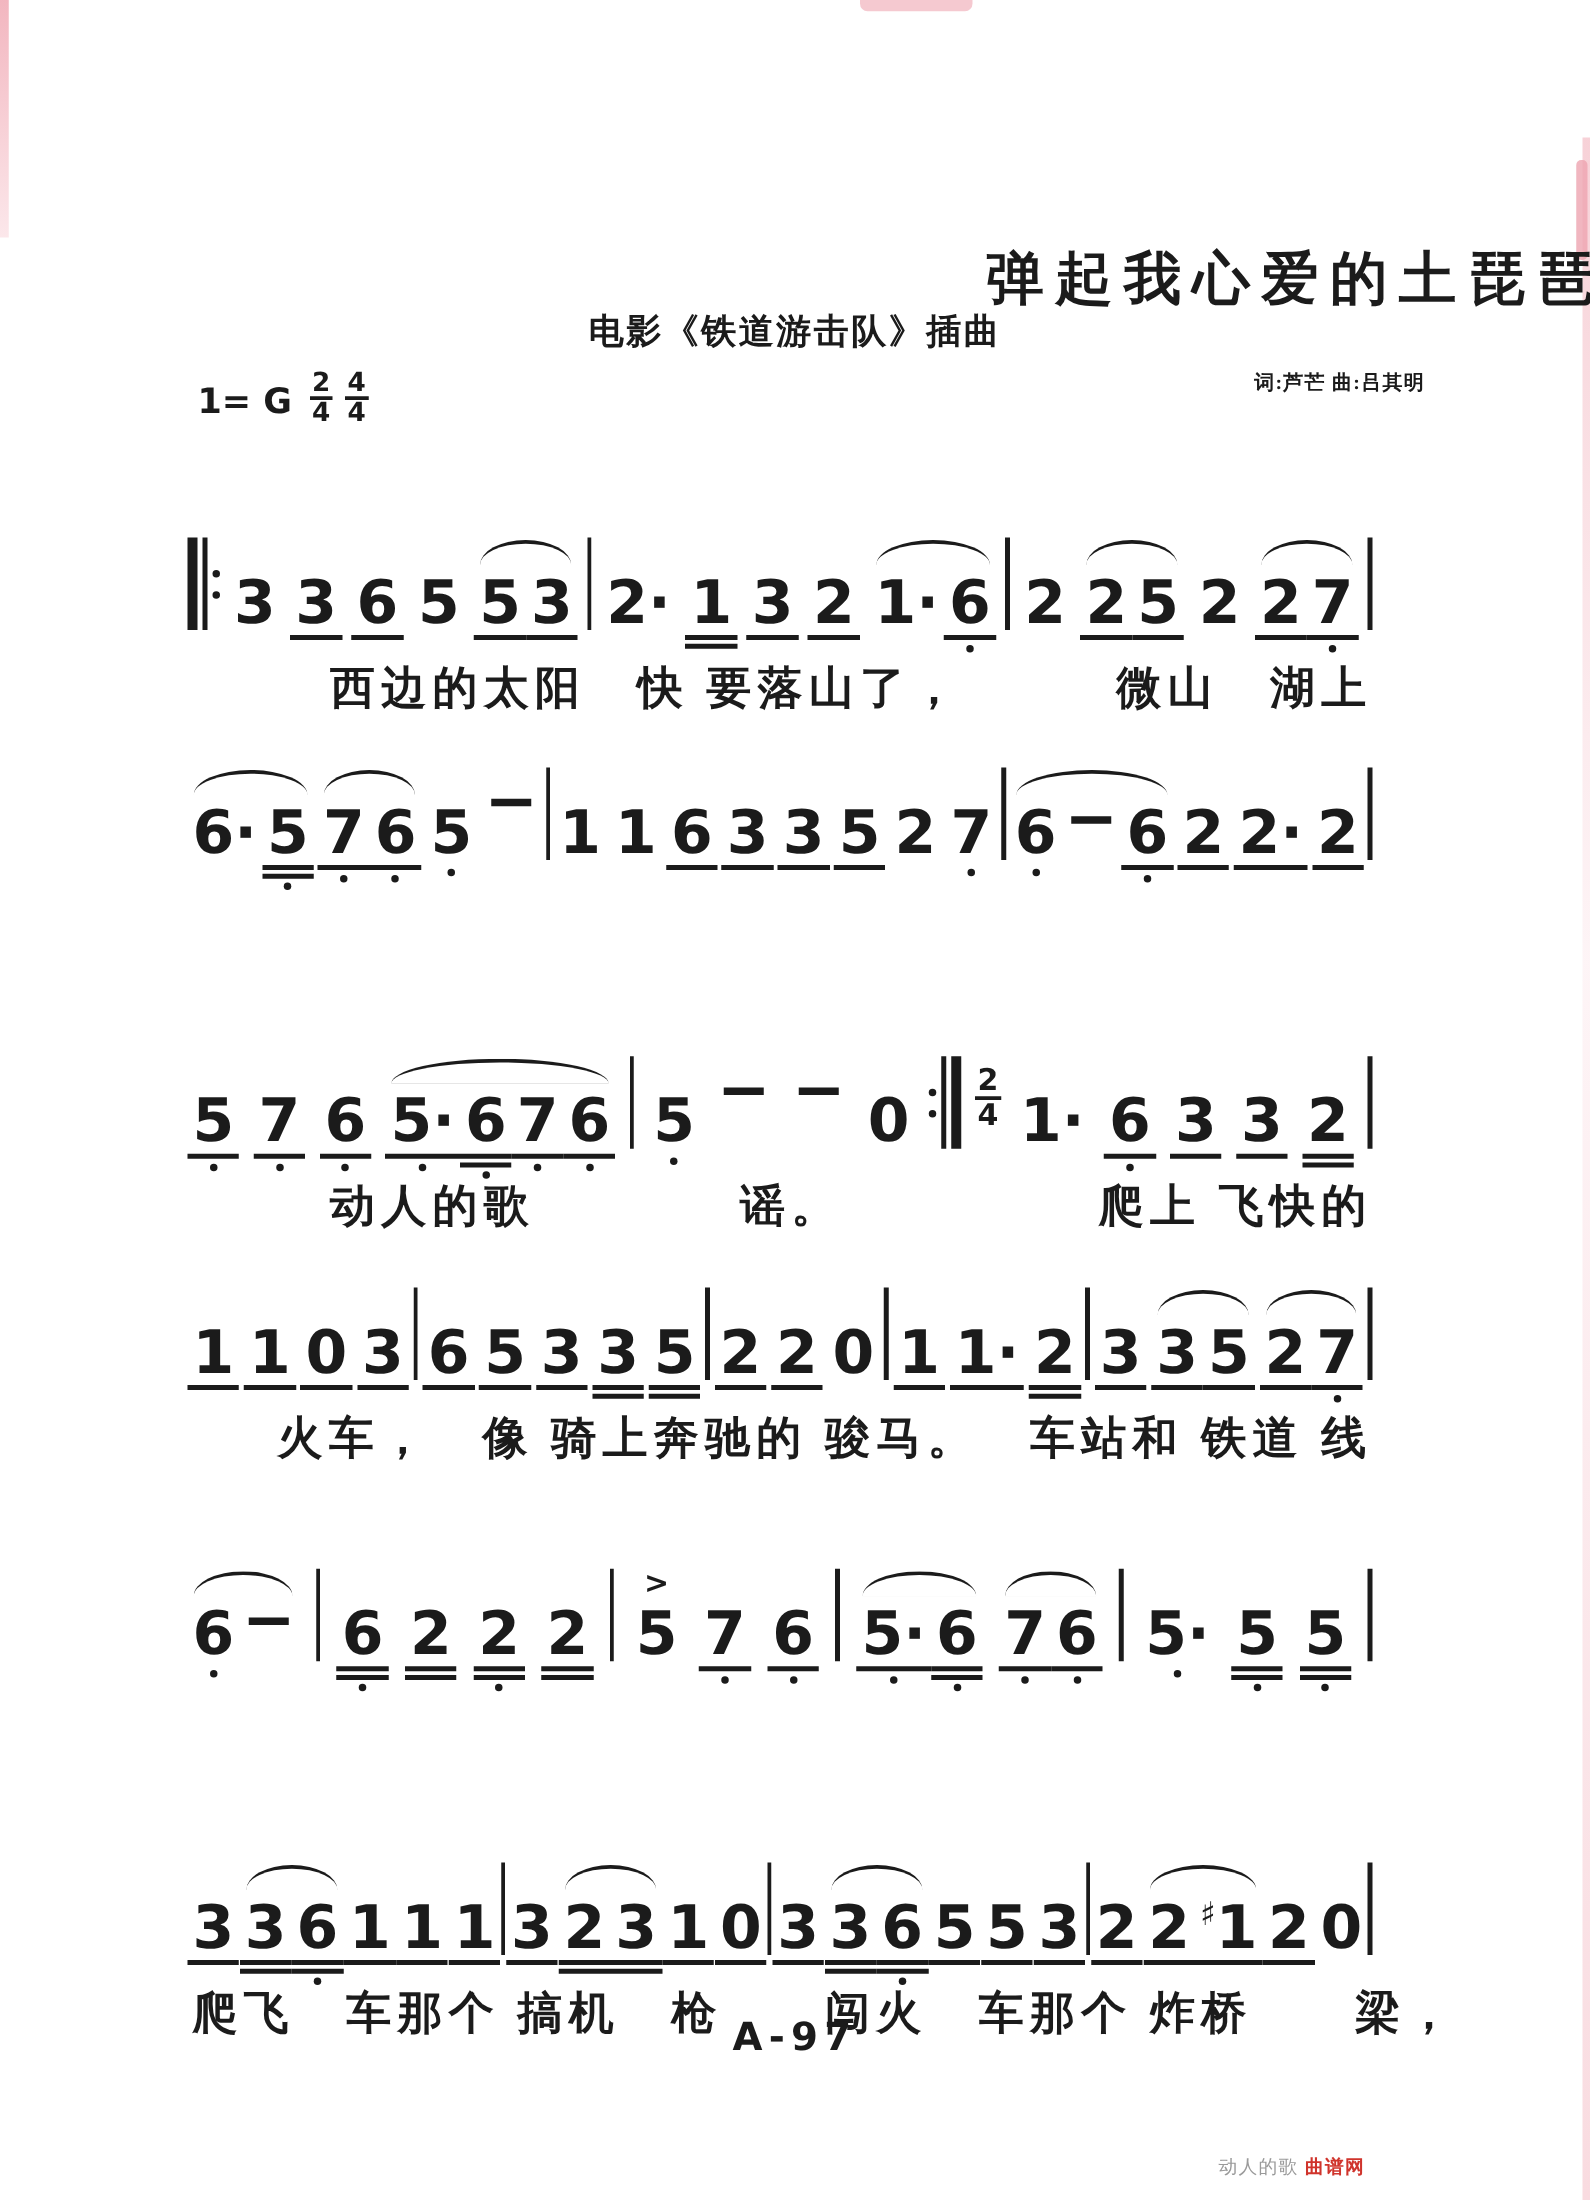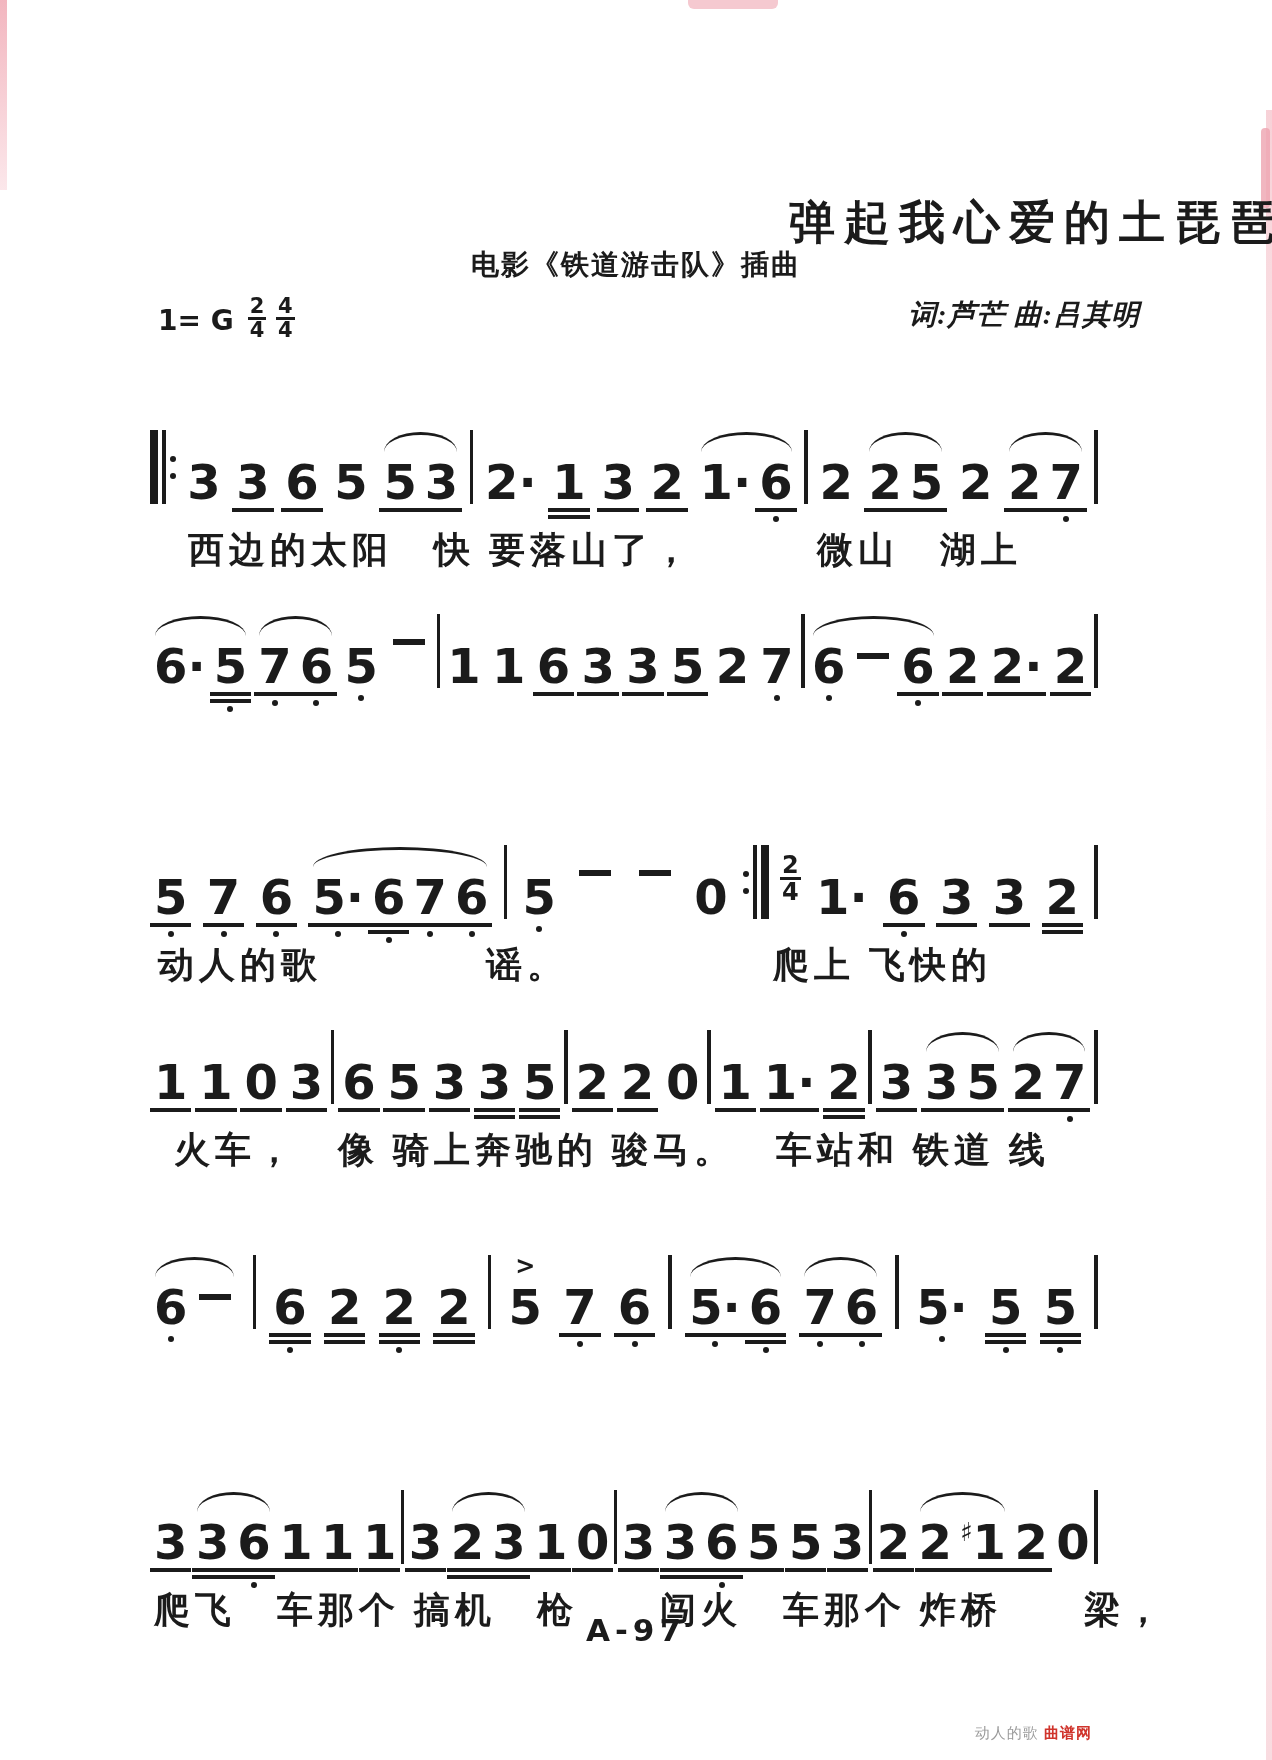--- a/index.html
+++ b/index.html
@@ -16,21 +16,21 @@
   .smudge-top{position:absolute;left:688px;top:0;width:90px;height:9px;
     background:#f3bcc4;border-radius:0 0 6px 6px;opacity:.8;}
   .smudge-tr{position:absolute;right:2px;top:128px;width:9px;height:80px;
     background:#eda4b0;border-radius:4px;opacity:.8;}
   
   .title{position:absolute;top:180px;left:0;width:100%;margin:12px;text-align:right;
     font-family:"DejaVu Serif",serif;font-weight:900;font-size:46px;letter-spacing:9px;}
   .subtitle{position:absolute;top:246px;left:0;width:100%;text-align:center;
     font-family:"Liberation Serif",serif;font-weight:700;font-size:28px;letter-spacing:2px;}
   .credits{position:absolute;top:296px;right:132px;
-    font-family:"Liberation Serif",serif;font-weight:700;font-size:28px;letter-spacing:1px;font-style:italic;}
+    font-family:"Liberation Serif",serif;font-weight:700;font-size:16px;letter-spacing:1px;}
   .keyrow{position:absolute;top:296px;left:158px;font-size:28px;font-weight:700;
     font-family:"DejaVu Sans",sans-serif;display:flex;align-items:center;gap:14px;}
   .frac{display:inline-block;text-align:center;font-size:21px;line-height:1.02;font-weight:700;}
   .frac .num{display:block;border-bottom:3px solid #1b1b1b;padding:0 2px;}
   .frac .den{display:block;}
   
   .system{position:absolute;left:150px;width:948px;}
   .notes-row{display:flex;align-items:flex-end;justify-content:space-between;
     padding-top:36px;font-family:"DejaVu Sans",sans-serif;font-weight:700;font-size:48px;}
   .note{position:relative;display:inline-block;line-height:.92;padding:0 4px;white-space:nowrap;}
@@ -47,21 +47,21 @@
     border-top:3.5px solid #1b1b1b;border-radius:50% 50% 0 0 / 100% 100% 0 0;}
   .bar{width:3.5px;height:74px;background:#1b1b1b;}
   .brb,.bre{display:flex;align-items:center;height:74px;}
   .brb .thick,.bre .thick{width:8px;height:100%;background:#1b1b1b;}
   .brb .thin,.bre .thin{width:3.5px;height:100%;background:#1b1b1b;margin:0 4px;}
   .dots{display:flex;flex-direction:column;justify-content:center;gap:11px;height:100%;}
   .dots i{width:6px;height:6px;background:#1b1b1b;border-radius:50%;}
   .timesig{align-self:center;margin-bottom:0;}
   .timesig .frac{font-size:24px;}
   .lyrics{margin-top:22px;font-family:"Liberation Serif",serif;font-weight:700;
-    font-size:36px;letter-spacing:5px;white-space:pre;}
+    font-size:36px;letter-spacing:5px;white-space:pre;text-align:right;}
   
   .pagenum{position:absolute;top:1612px;left:0;width:100%;text-align:center;
     font-family:"DejaVu Sans",sans-serif;font-weight:700;font-size:31px;letter-spacing:5px;}
   .watermark{position:absolute;top:1724px;right:180px;font-size:15px;letter-spacing:1px;}
   .wm-gray{color:#9a9a9a;}
   .wm-red{color:#d0342c;font-weight:700;}
 </style>
 </head>
 <body>
 

